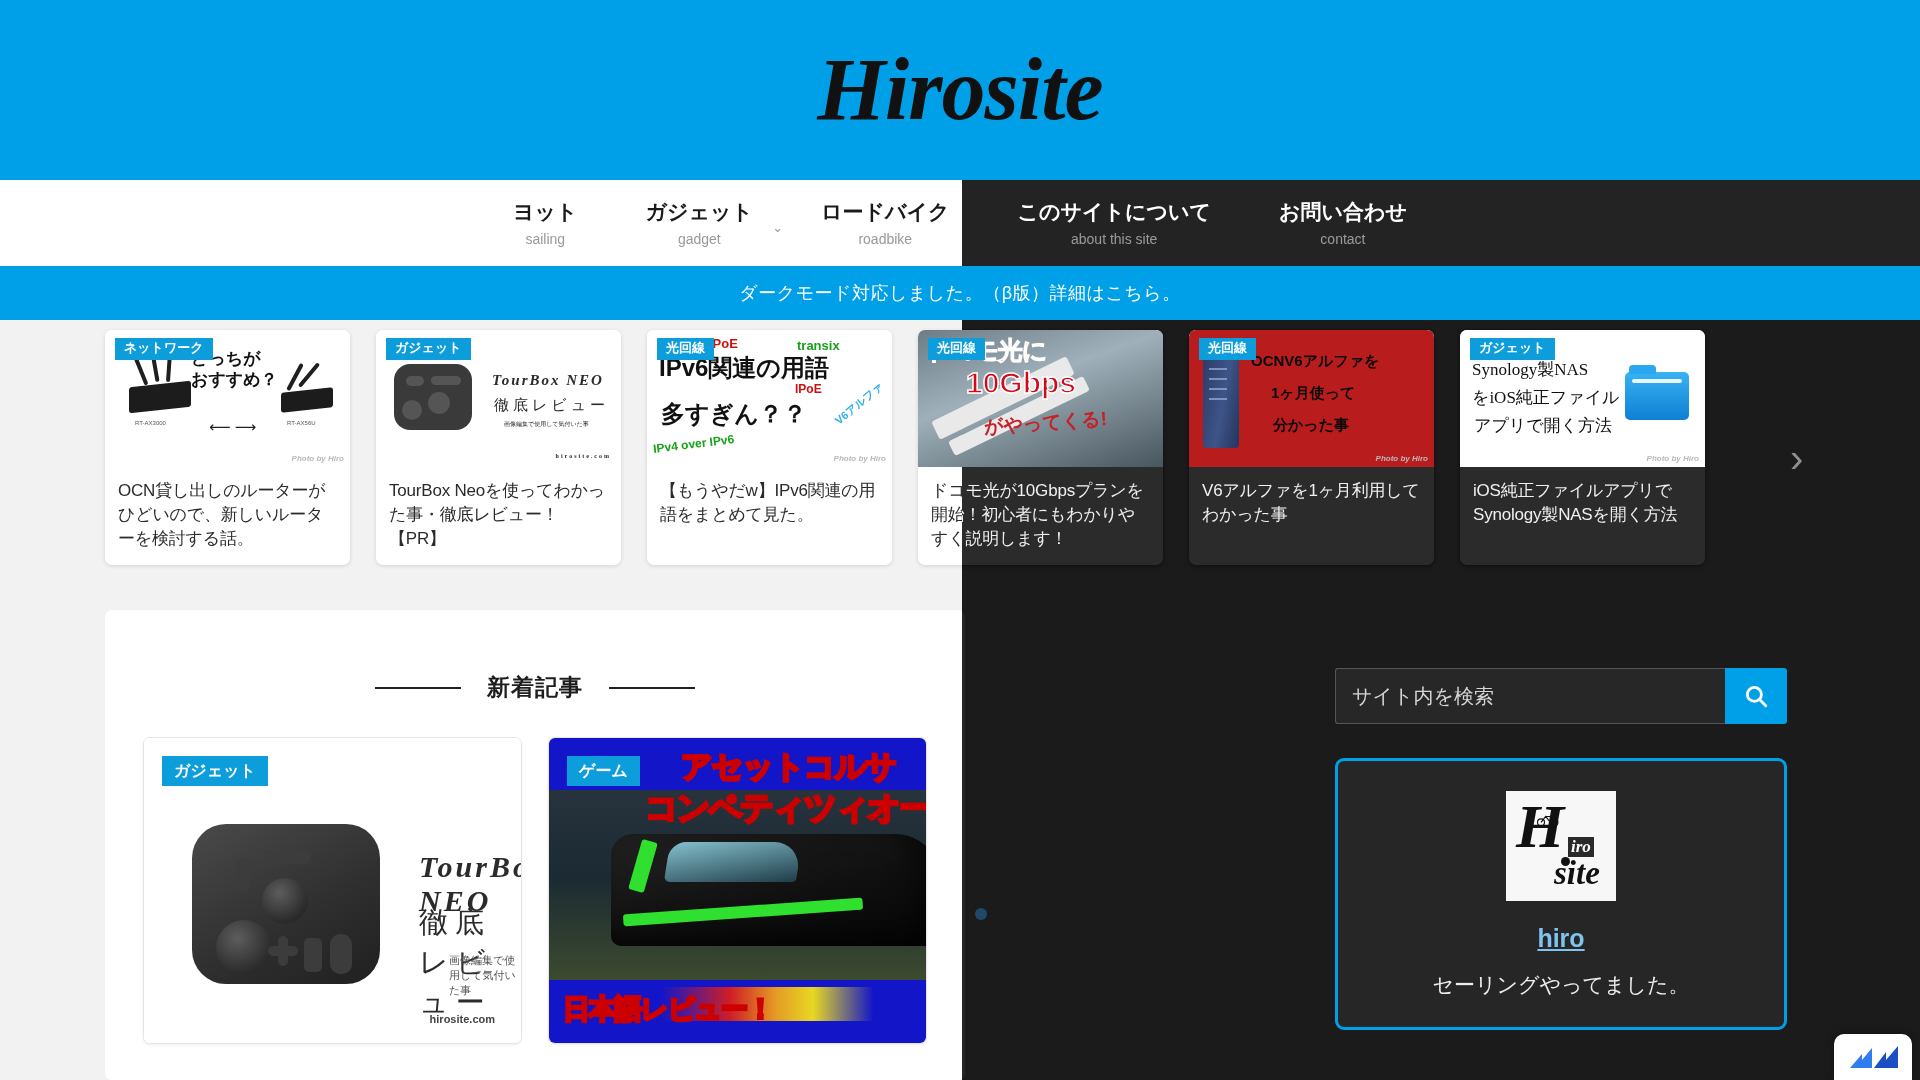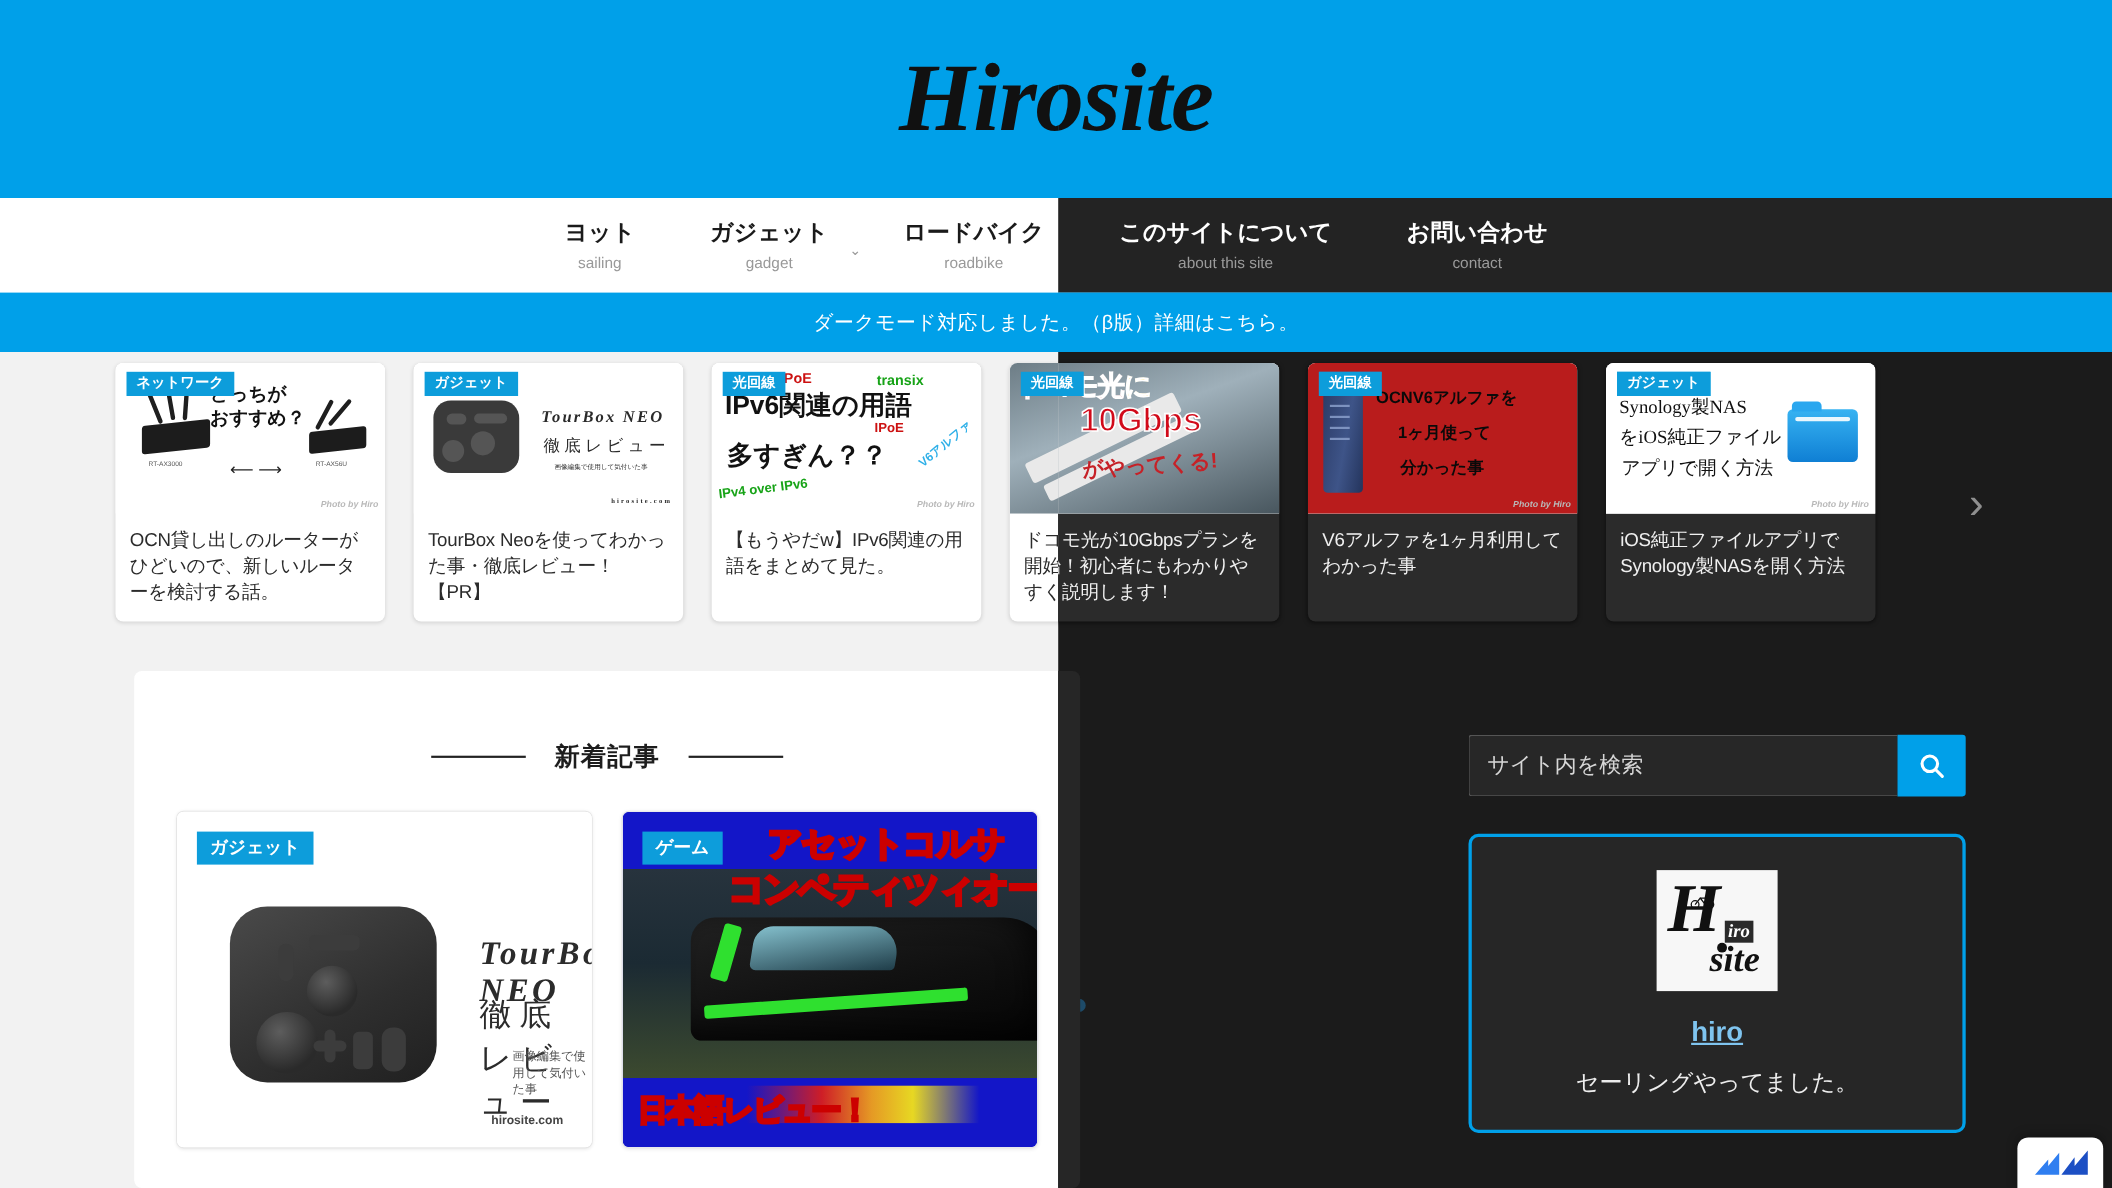--- a/index.html
+++ b/index.html
@@ -101,21 +101,21 @@
   .c-arrow.left  { left: 116px; }
   .c-arrow.right { left: 1790px; }
   .c-dots {
     position: absolute; top: 588px; left: 0; width: 1920px;
     display: flex; justify-content: center; gap: 30px;
   }
   .c-dot { width: 12px; height: 12px; border-radius: 50%; background: #63c0f0; cursor: pointer; }
 
   
   .main-col {
-    position: absolute; left: 122px; top: 290px; width: 860px;
+    position: absolute; left: 105px; top: 290px; width: 860px;
     background: #ffffff; border-radius: 7px; min-height: 470px;
   }
   .section-head {
     display: flex; align-items: center; justify-content: center; gap: 26px;
     padding-top: 62px;
   }
   .section-head .rule { width: 86px; height: 2px; background: #222; }
   .section-head .label { font-size: 23px; font-weight: 700; color: #1d1d1d; letter-spacing: 1px; }
 
   .post-grid {
@@ -233,21 +233,21 @@
   }
   .docomo-art .cable {
     position: absolute; background: #e9e9e9; border-radius: 3px; transform: rotate(-26deg);
   }
   .docomo-art .t1 {
     position: absolute; left: 6px; top: 4px; font-size: 25px; font-weight: 900;
     color: #cc0a18; -webkit-text-stroke: 1px #fff; letter-spacing: -1px; white-space: nowrap;
   }
   .docomo-art .t1 .y { color: #f5c000; }
   .docomo-art .t2 {
-    position: absolute; left: 64px; top: 36px; font-size: 30px; font-weight: 900;
+    position: absolute; left: 48px; top: 36px; font-size: 30px; font-weight: 900;
     color: #d10a1a; -webkit-text-stroke: 1.5px #fff; white-space: nowrap;
   }
   .docomo-art .t3 {
     position: absolute; left: 66px; top: 80px; font-size: 19px; font-weight: 700;
     color: #c62127; white-space: nowrap; transform: rotate(-4deg);
   }
 
   
   .ocn-art { background: #b91c1c; }
   .ocn-art .unit {

